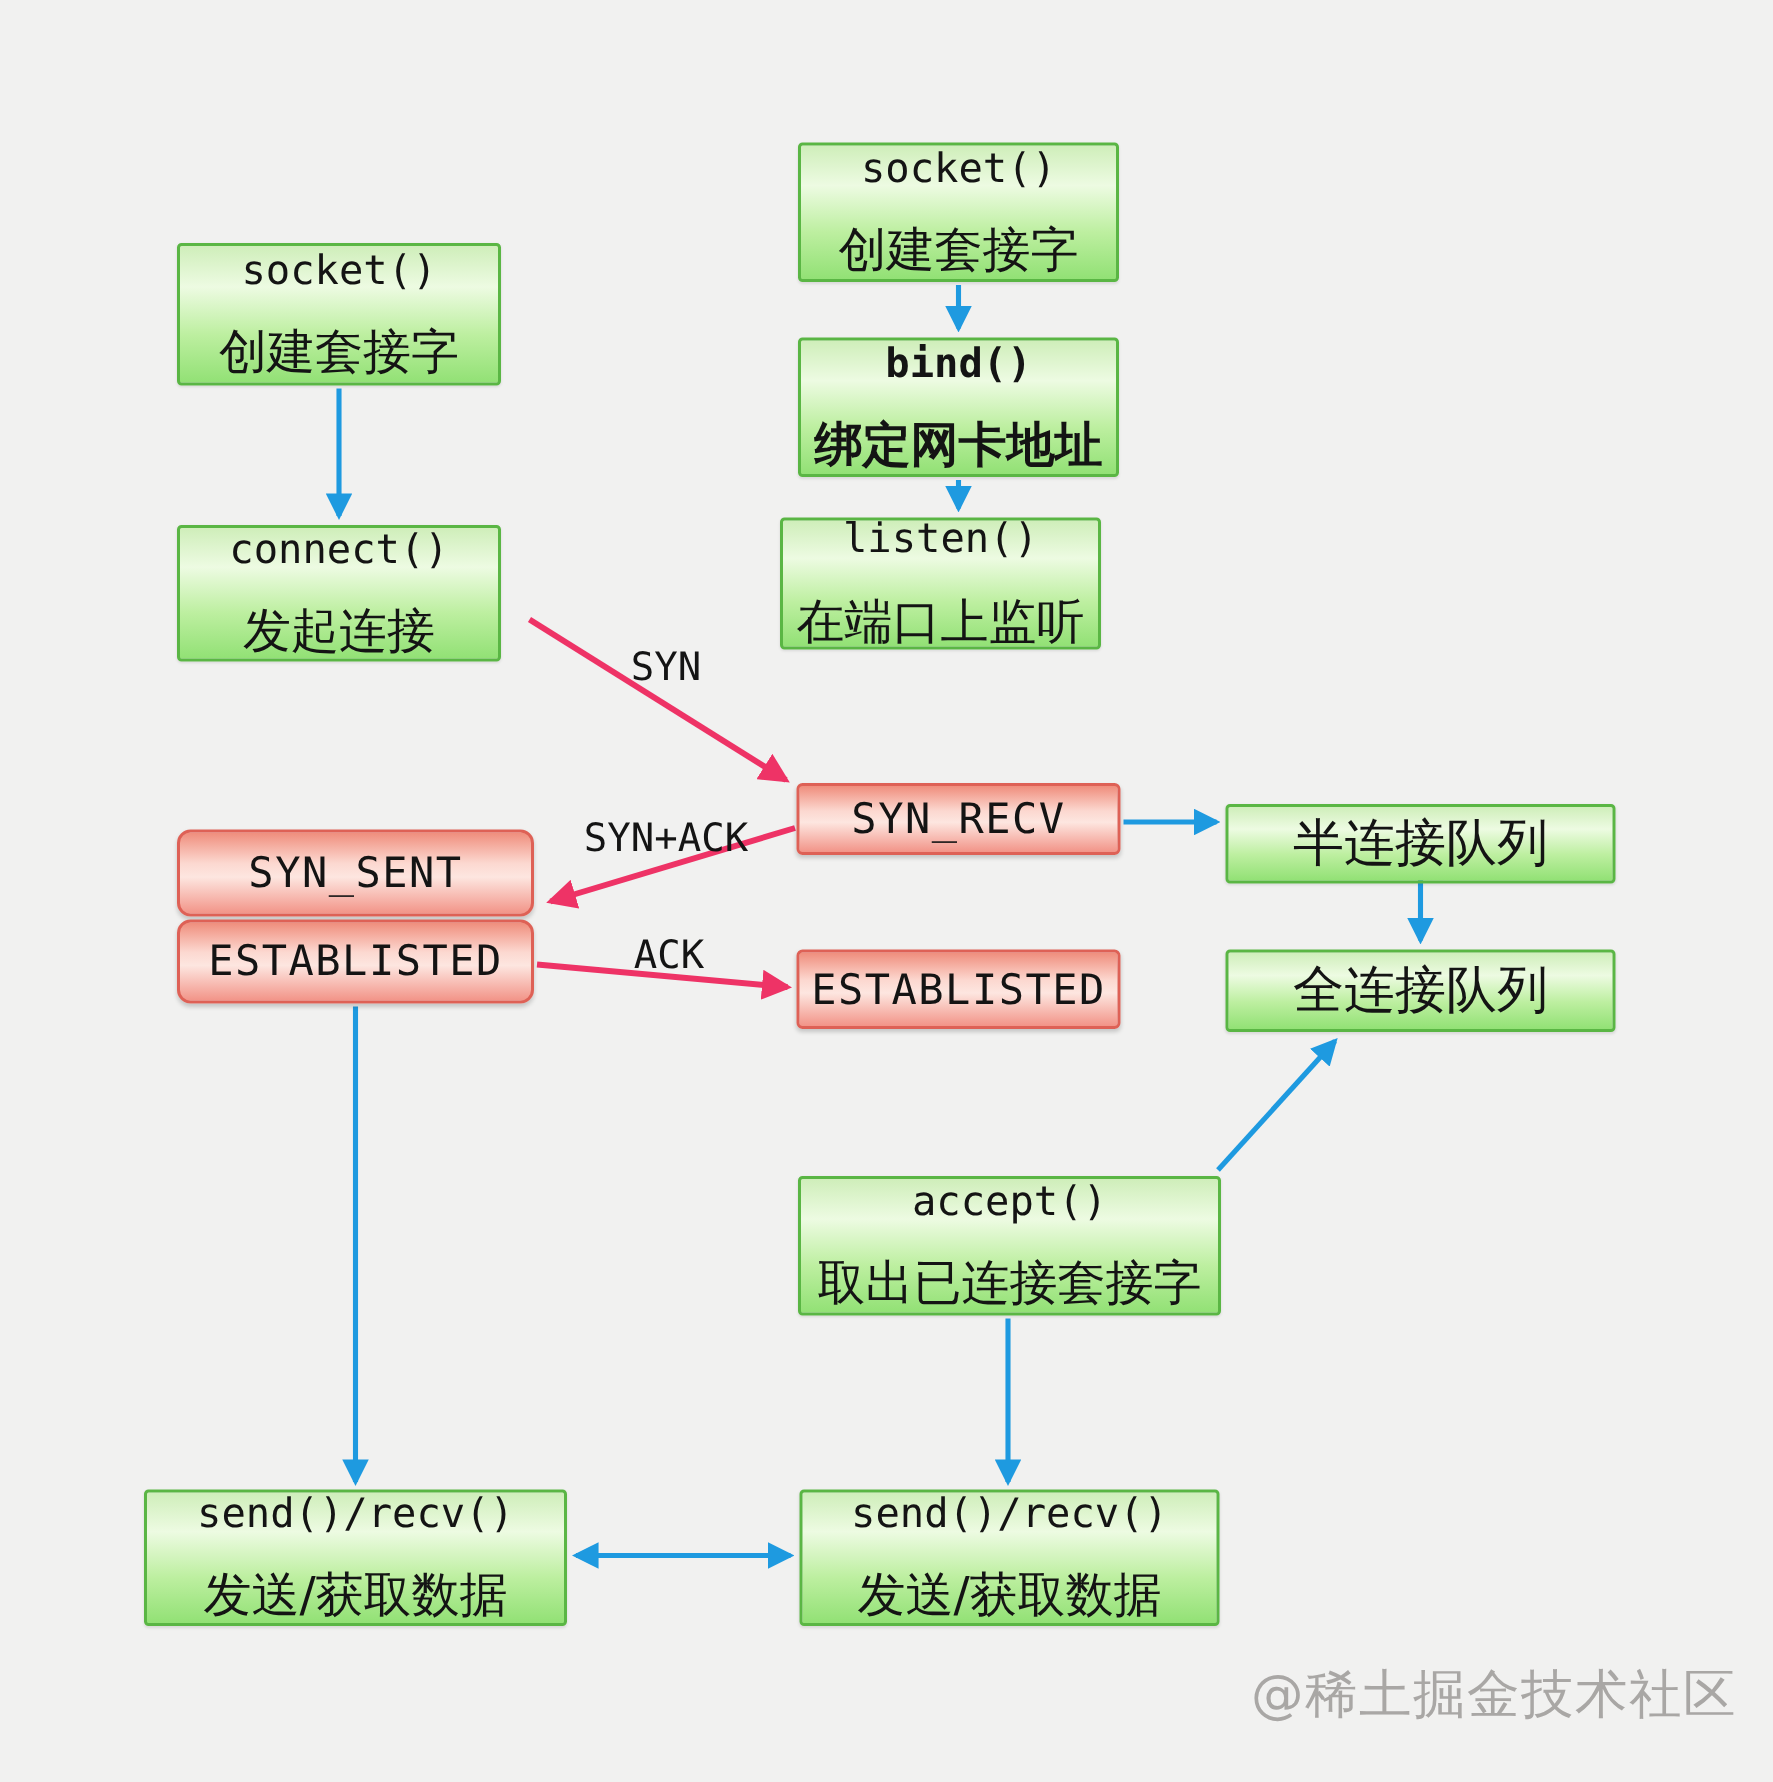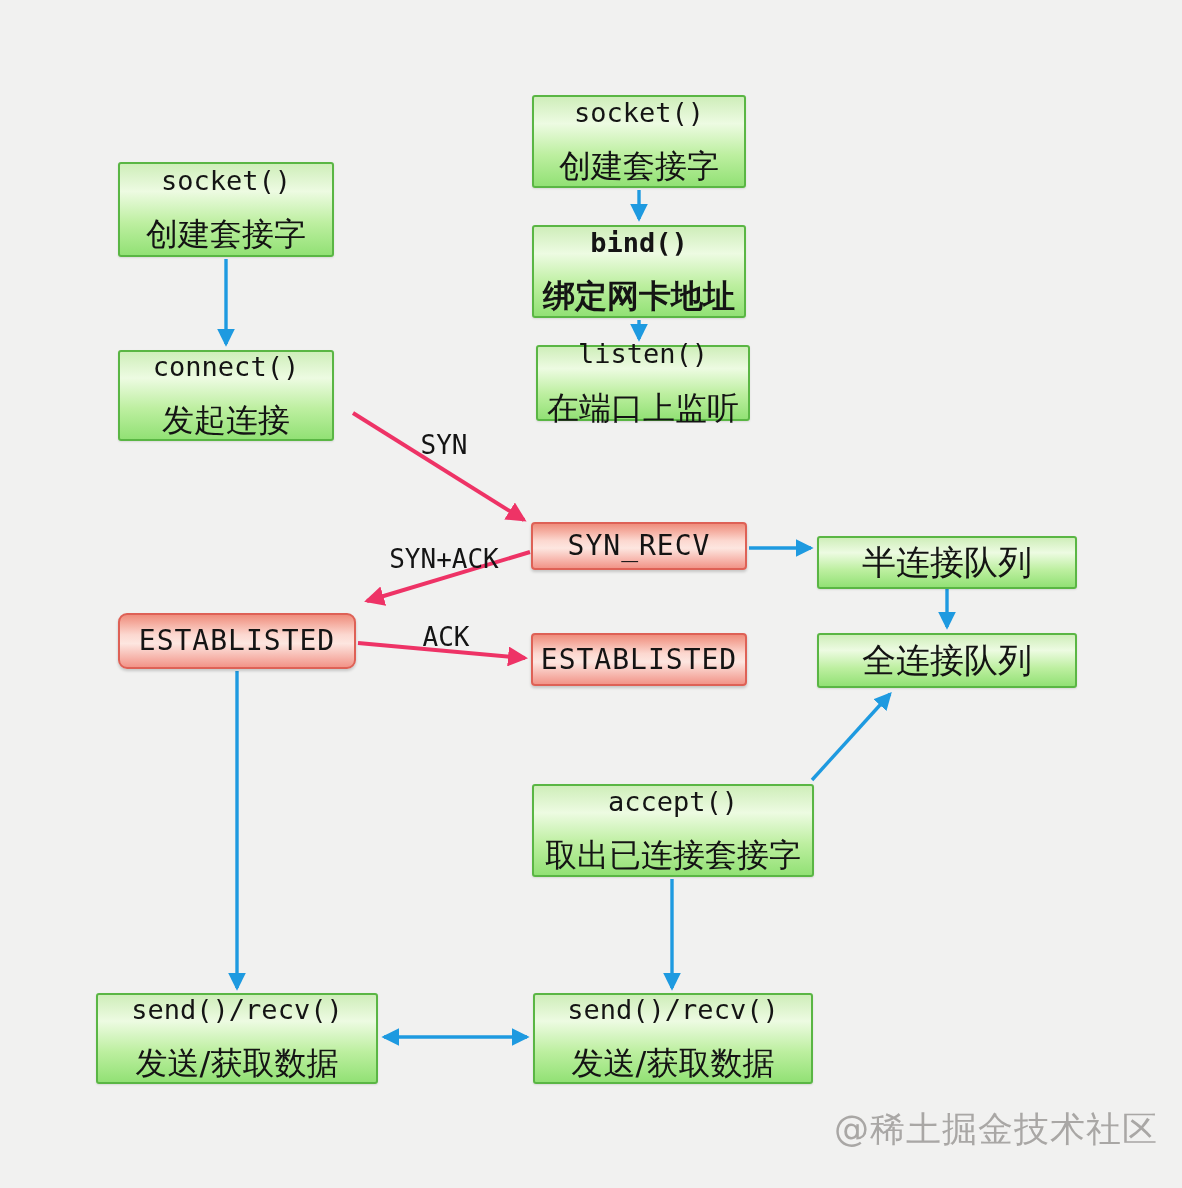--- a/index.html
+++ b/index.html
@@ -52,21 +52,21 @@
     position:absolute;left:822px;top:1106px;width:336px;
     text-align:right;font-size:35px;color:#a9a7a5;letter-spacing:1px;
     font-family:"DejaVu Sans","Liberation Sans",sans-serif;
   }
 
   
   #n-client-socket{left:118px;top:162px;width:216px;height:95px;}
   #n-connect      {left:118px;top:350px;width:216px;height:91px;}
   #n-server-socket{left:532px;top:95px; width:214px;height:93px;}
   #n-bind         {left:532px;top:225px;width:214px;height:93px;font-weight:bold;}
-  #n-listen       {left:536px;top:345px;width:214px;height:76px;}
+  #n-listen       {left:520px;top:345px;width:214px;height:88px;}
   #n-syn-sent     {left:118px;top:553px;width:238px;height:58px;}
   #n-est-client   {left:118px;top:613px;width:238px;height:56px;}
   #n-syn-recv     {left:531px;top:522px;width:216px;height:48px;border-radius:4px;}
   #n-est-server   {left:531px;top:633px;width:216px;height:53px;border-radius:4px;}
   #n-half-queue   {left:817px;top:536px;width:260px;height:53px;}
   #n-full-queue   {left:817px;top:633px;width:260px;height:55px;}
   #n-accept       {left:532px;top:784px;width:282px;height:93px;text-align:center;}
   #n-send-client  {left:96px; top:993px;width:282px;height:91px;}
   #n-send-server  {left:533px;top:993px;width:280px;height:91px;}
 
@@ -122,20 +122,23 @@
   <div class="node green" id="n-bind">
     <span class="code">bind()</span>
     <span class="desc">绑定网卡地址</span>
   </div>
 
   <div class="node green" id="n-listen">
     <span class="code">listen()</span>
     <span class="desc">在端口上监听</span>
   </div>
 
+  <div class="node red" id="n-syn-sent">
+    <span class="state">SYN_SENT</span>
+  </div>
 
   <div class="node red" id="n-est-client">
     <span class="state">ESTABLISTED</span>
   </div>
 
   <div class="node red" id="n-syn-recv">
     <span class="state">SYN_RECV</span>
   </div>
 
   <div class="node red" id="n-est-server">

